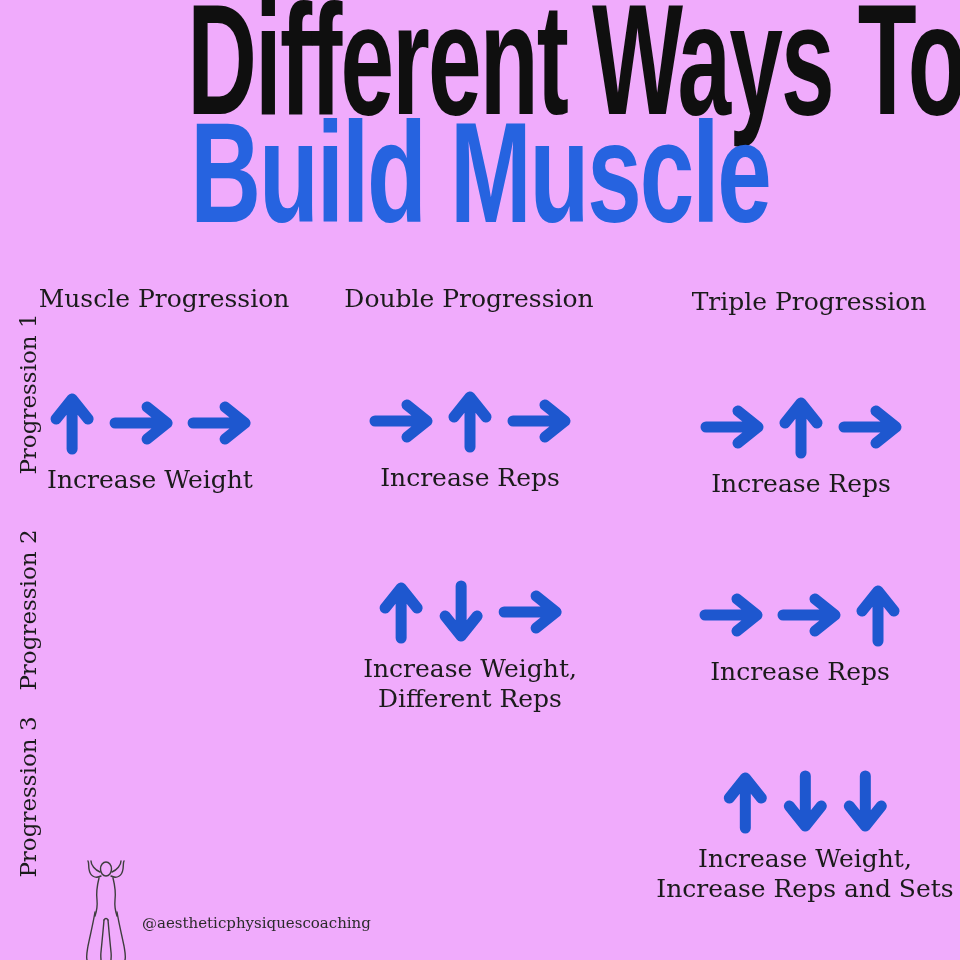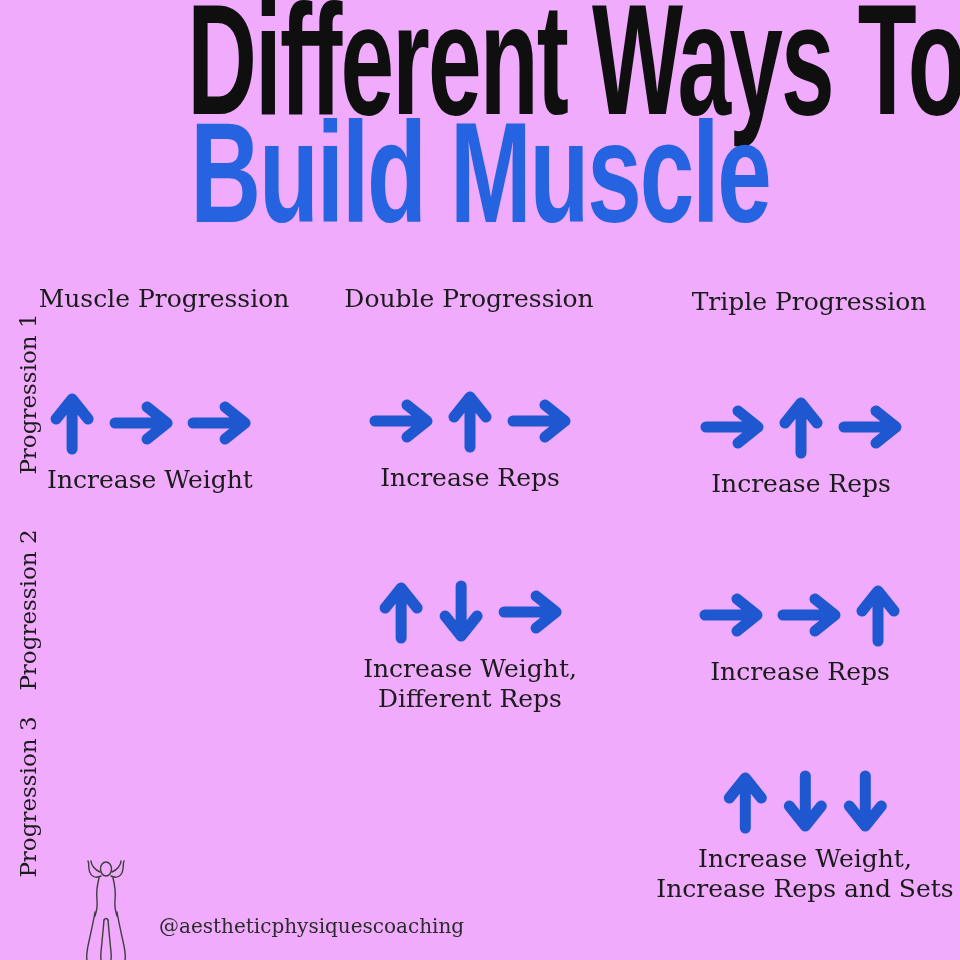--- a/index.html
+++ b/index.html
@@ -45,21 +45,21 @@
   svg.arrow { display:block; }
   svg.arrow path {
     stroke:var(--arrow-blue,#1e57cf); stroke-width:11; fill:none;
     stroke-linecap:round; stroke-linejoin:round;
   }
   
   .logo { position:absolute; left:80px; top:860px; }
   .logo path, .logo ellipse { stroke:#3d3d3d; stroke-width:1.4; fill:none; stroke-linecap:round; }
   .handle {
     position:absolute; left:142px; top:914px;
-    font-size:20px; color:#2b2b2b; white-space:nowrap;margin-left:17px;
+    font-size:15px; color:#2b2b2b; white-space:nowrap;
   }
 </style>
 </head>
 <body>
 
 <div class="canvas">
 
   <div class="title title1">Different Ways To</div>
   <div class="title title2">Build Muscle</div>
 

